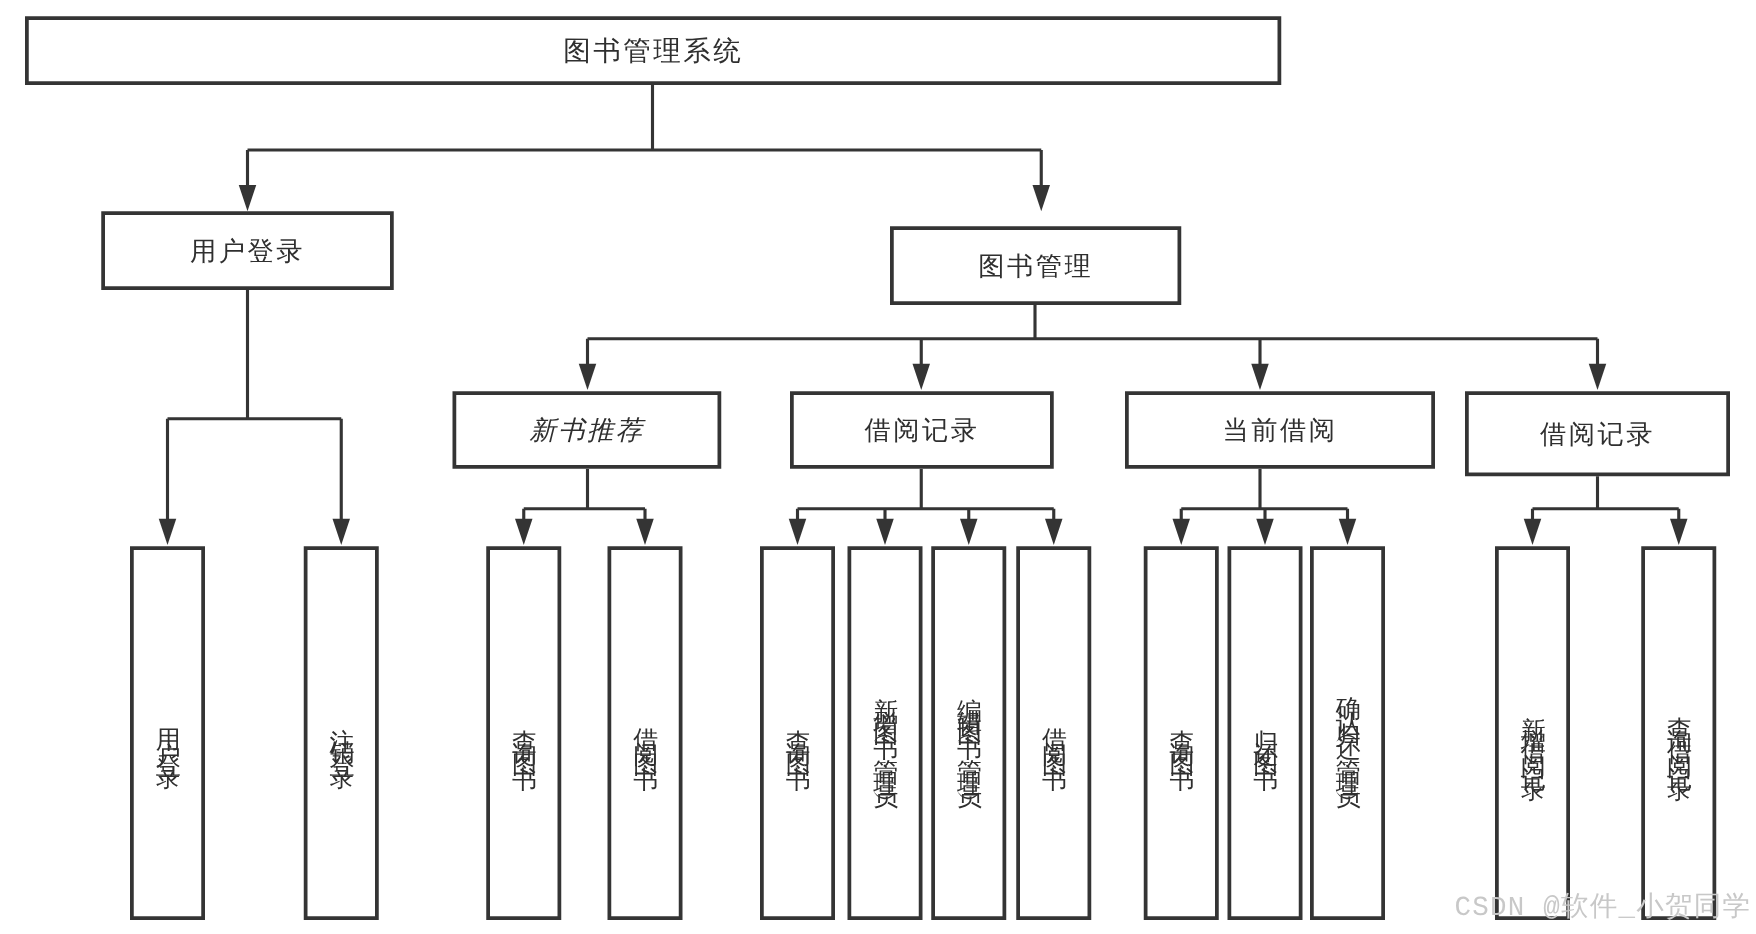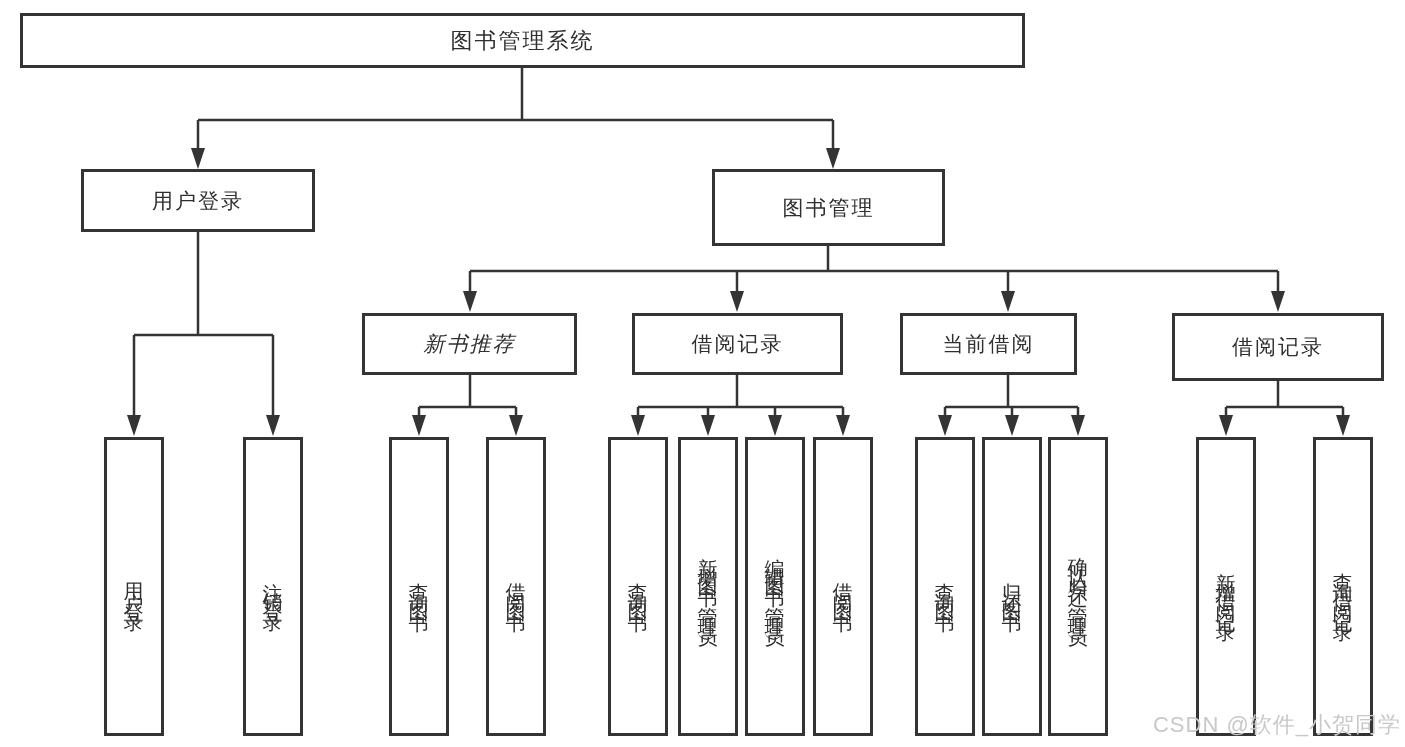--- a/index.html
+++ b/index.html
@@ -21,20 +21,21 @@
   }
   .v-node span {
     writing-mode:vertical-rl; text-orientation:mixed;
     letter-spacing:10px; line-height:1;
   }
   .root-node { font-size:22px; }
   #watermark {
     position:absolute; right:4px; bottom:7px; z-index:2;
     font-size:22px; color:#c8c8c8; letter-spacing:1px;
     white-space:nowrap;
+    font-family:Liberation Mono, monospace;
   }
 </style>
 </head>
 <body>
 
 <div id="canvas">
 
   <svg id="connectors" width="1405" height="747" viewBox="0 0 1405 747">
     <g stroke="#343434" stroke-width="2.5" fill="none">
 
@@ -75,31 +76,31 @@
     </g>
   </svg>
 
   <div class="node h-node root-node" style="left:20px; top:13px; width:1005px; height:55px;">
     <span>图书管理系统</span>
   </div>
 
   <div class="node h-node" style="left:81px; top:169px; width:234px; height:63px;">
     <span>用户登录</span>
   </div>
-  <div class="node h-node" style="left:712px; top:169px; width:233px; height:77px;">
+  <div class="node h-node" style="left:712px; top:181px; width:233px; height:63px;">
     <span>图书管理</span>
   </div>
 
   <div class="node h-node" style="left:362px; top:313px; width:215px; height:62px;font-style:italic;">
     <span>新书推荐</span>
   </div>
   <div class="node h-node" style="left:632px; top:313px; width:211px; height:62px;">
     <span>借阅记录</span>
   </div>
-  <div class="node h-node" style="left:900px; top:313px; width:177px; height:62px;">
+  <div class="node h-node" style="left:900px; top:313px; width:248px; height:62px;">
     <span>当前借阅</span>
   </div>
   <div class="node h-node" style="left:1172px; top:313px; width:212px; height:68px;">
     <span>借阅记录</span>
   </div>
 
   <div class="node v-node" style="left:104px; top:437px; width:60px; height:299px;">
     <span>用户登录</span>
   </div>
   <div class="node v-node" style="left:243px; top:437px; width:60px; height:299px;">

